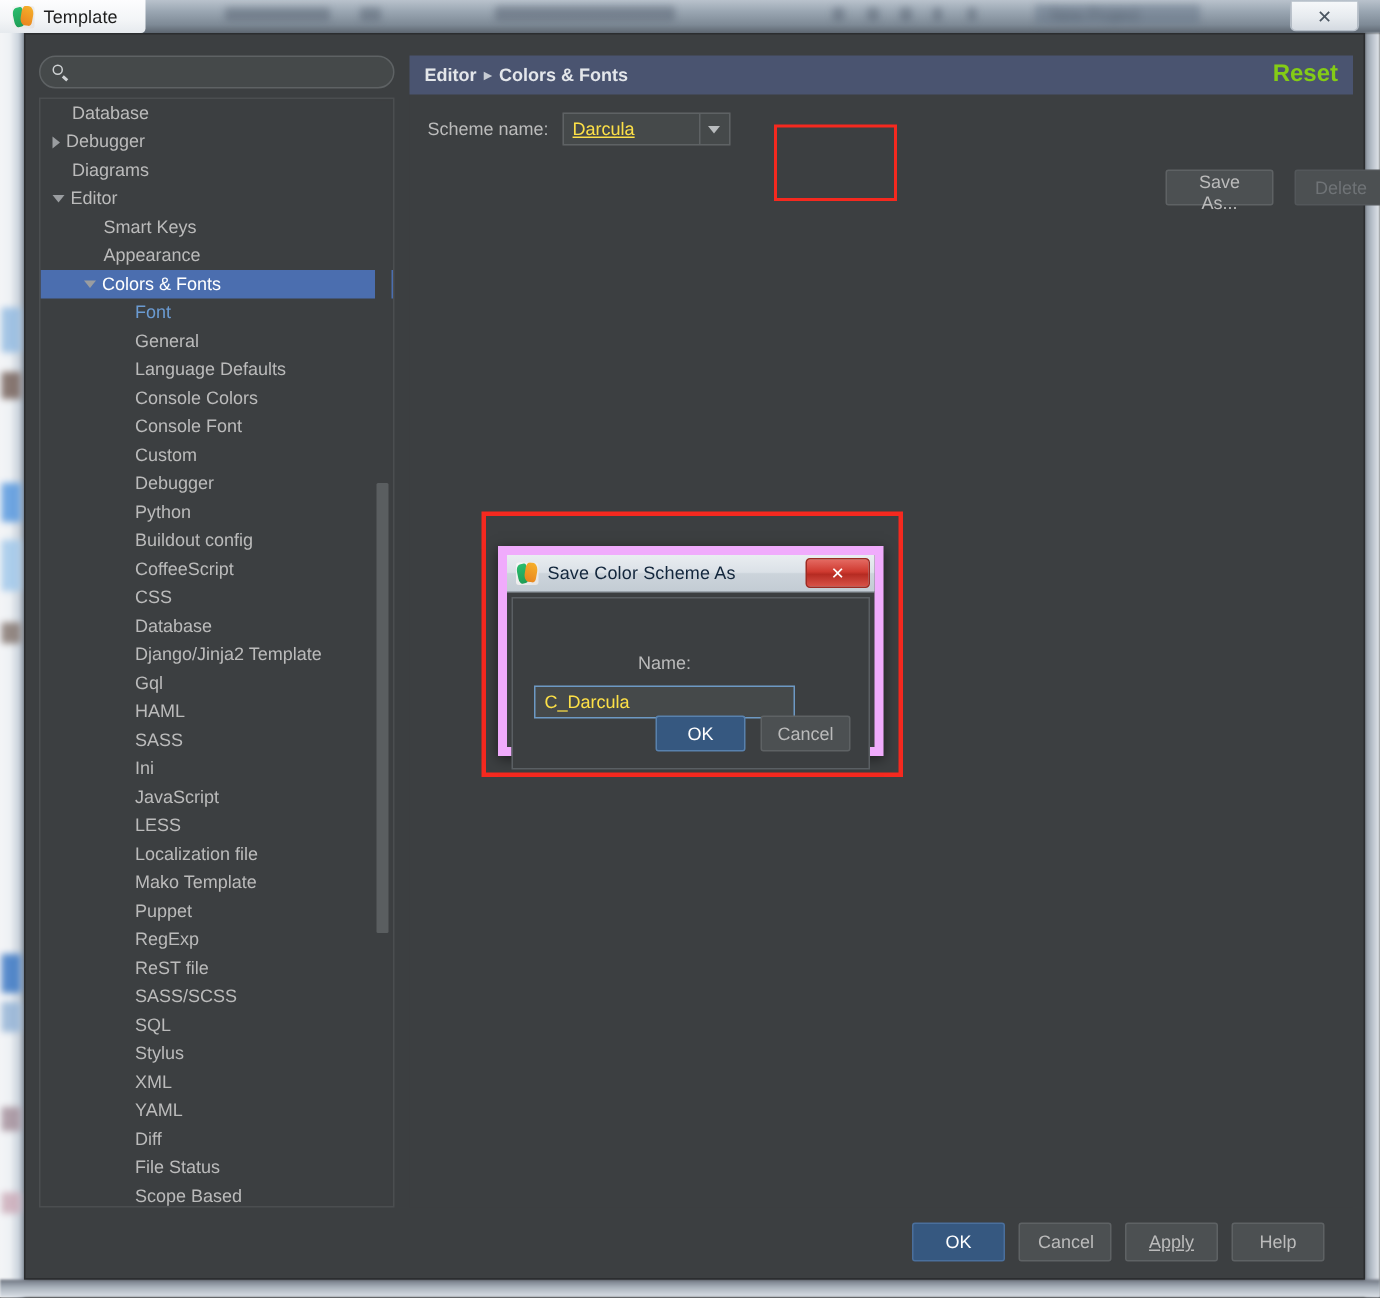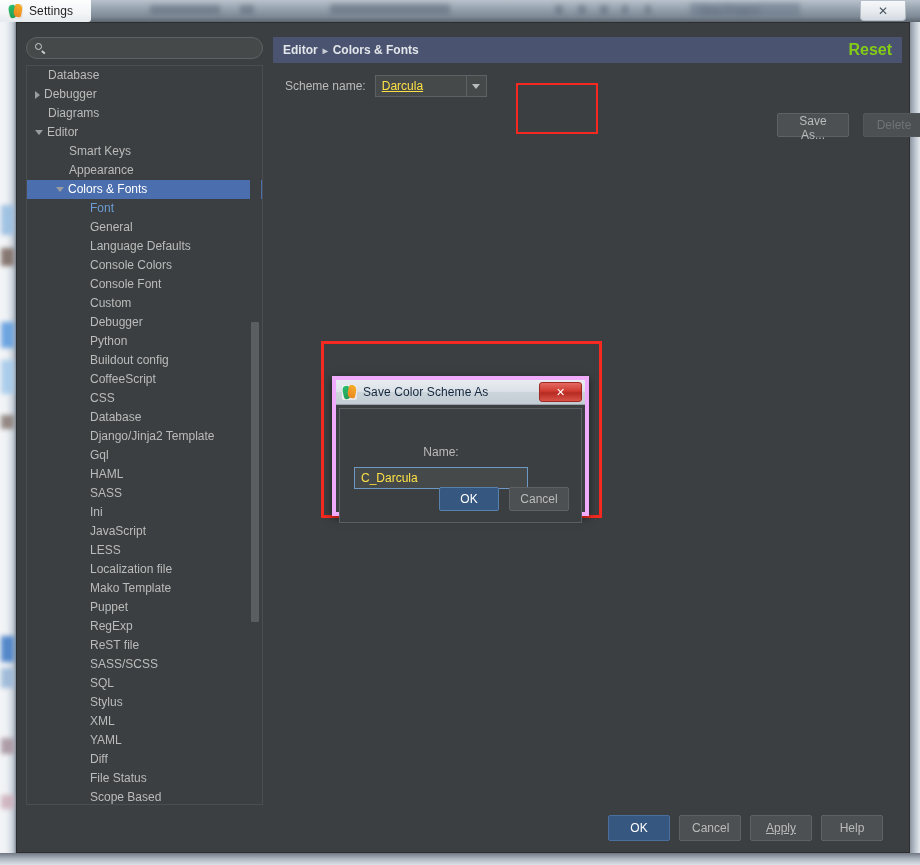--- a/index.html
+++ b/index.html
@@ -422,24 +422,23 @@
     left: 321px; top: 341px;
     width: 281px; height: 177px;
     border: 3px solid #f5291f;
     box-sizing: border-box;
   }
   #dialog {
     position: absolute;
     left: 332px; top: 364px;
     width: 257px; height: 140px;
     background: #3c3f41;
-    border: 4px solid #f0abfc;
+    border: 6px solid #f0abfc;
     box-shadow: 0 2px 8px rgba(0,0,0,.5);
     box-sizing: border-box;
-    margin-top: 12px;
   }
   #dialog-titlebar {
     position: relative;
     height: 24px;
     background: linear-gradient(to bottom, #e9edf1 0%, #dbe1e7 48%, #ccd4db 52%, #c3ccd4 100%);
     display: flex;
     align-items: center;
     padding-left: 6px;
     gap: 6px;
     border-bottom: 1px solid #9aa3ab;
@@ -553,21 +552,21 @@
   <div class="spot" style="top:668px;  height:20px; background:#8fb0d4;"></div>
   <div class="spot" style="top:738px;  height:16px; background:#a08a96;"></div>
   <div class="spot" style="top:795px;  height:14px; background:#caa8b6;"></div>
 </div>
 <div id="blur-right-edge"></div>
 <div id="blur-strip-bottom"></div>
 
 <div id="titlebar">
   <div id="title-plate">
     <span class="pycharm-icon"></span>
-    <span class="ttl">Settings</span>
+    <span class="ttl">Template</span>
   </div>
   <div id="win-close-btn">
     <span>✕</span>
   </div>
 </div>
 
 <div id="settings-window">
 
   <div id="search-box">
     <span class="sicon"></span>

